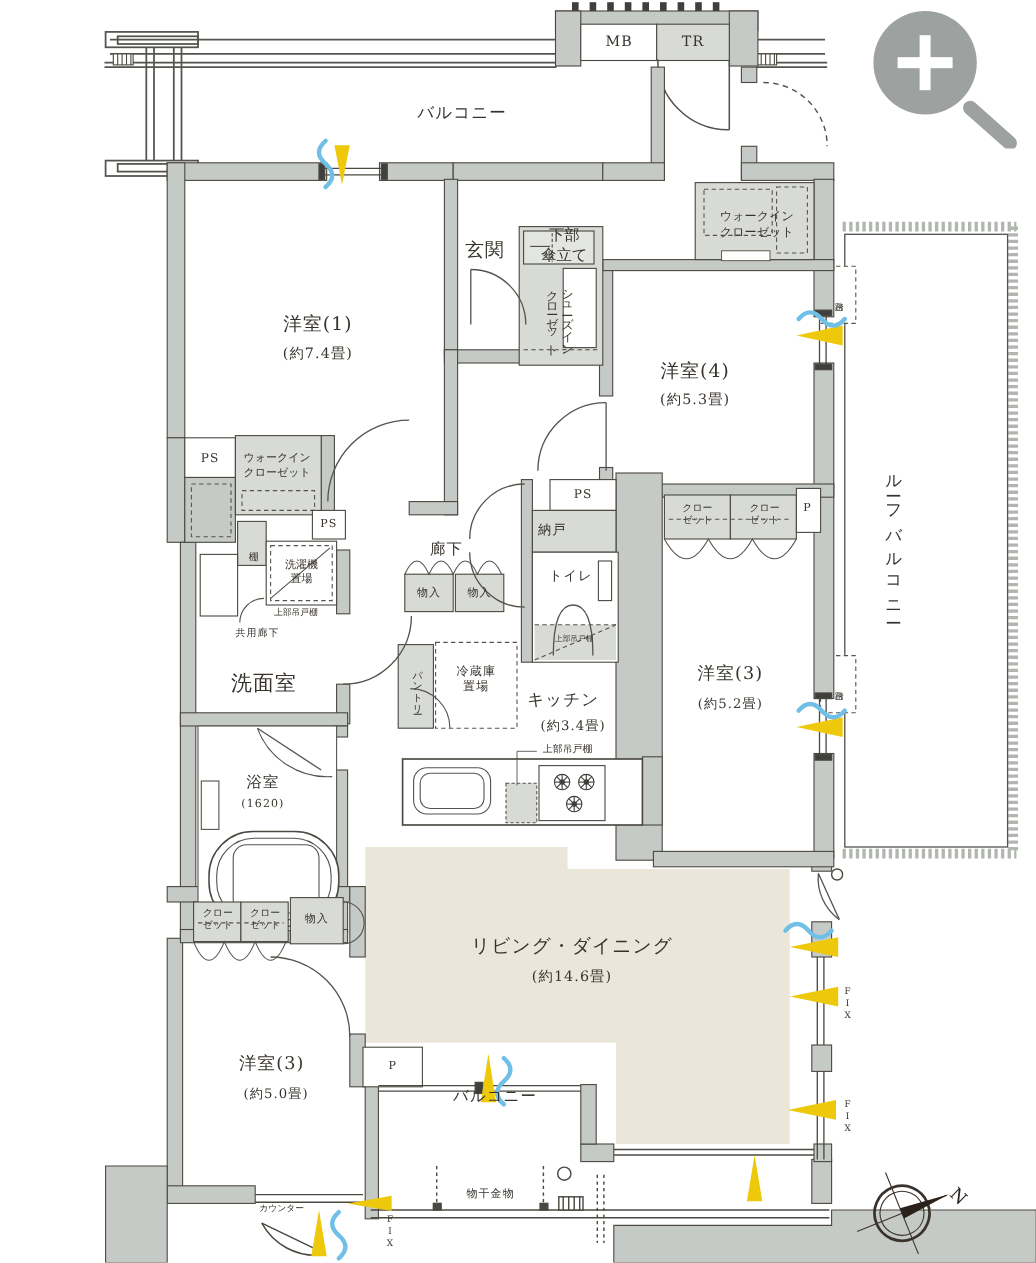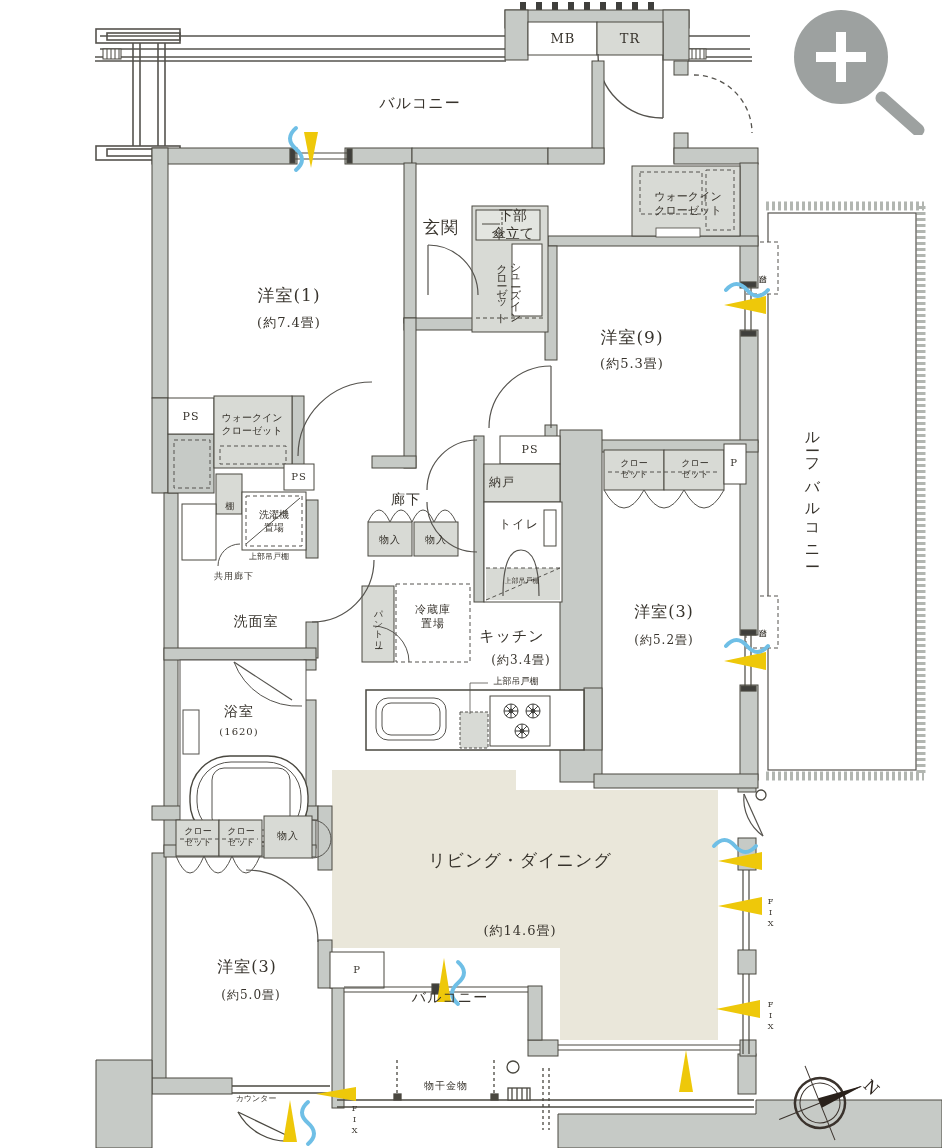--- a/index.html
+++ b/index.html
@@ -356,33 +356,33 @@
   <div class="lbl" style="left:630px;top:39px;font-size:13px">TR</div>
 
   <div class="lbl" style="left:441px;top:228px;font-size:17px">玄関</div>
   <div class="lbl" style="left:513px;top:224px;font-size:14px;letter-spacing:0">下部
 傘立て</div>
   <div class="lbl v" style="left:508px;top:287px;font-size:11px;letter-spacing:0">シューズイン
 クローゼット</div>
 
   <div class="lbl" style="left:289px;top:296px;font-size:17px">洋室(1)</div>
   <div class="lbl" style="left:289px;top:323px;font-size:13px">(約7.4畳)</div>
-  <div class="lbl" style="left:632px;top:338px;font-size:17px">洋室(9)</div>
+  <div class="lbl" style="left:632px;top:338px;font-size:17px">洋室(4)</div>
   <div class="lbl" style="left:632px;top:364px;font-size:13px">(約5.3畳)</div>
   <div class="lbl" style="left:664px;top:612px;font-size:16px">洋室(3)</div>
   <div class="lbl" style="left:664px;top:640px;font-size:12px">(約5.2畳)</div>
   <div class="lbl" style="left:247px;top:967px;font-size:16px">洋室(3)</div>
   <div class="lbl" style="left:251px;top:995px;font-size:12px">(約5.0畳)</div>
   <div class="lbl" style="left:520px;top:861px;font-size:17px">リビング・ダイニング</div>
-  <div class="lbl" style="left:520px;top:931px;font-size:13px">(約14.6畳)</div>
+  <div class="lbl" style="left:520px;top:889px;font-size:13px">(約14.6畳)</div>
   <div class="lbl" style="left:512px;top:636px;font-size:15px">キッチン</div>
   <div class="lbl" style="left:521px;top:660px;font-size:12px">(約3.4畳)</div>
   <div class="lbl" style="left:239px;top:712px;font-size:14px">浴室</div>
   <div class="lbl" style="left:239px;top:732px;font-size:10px">(1620)</div>
-  <div class="lbl" style="left:256px;top:622px;font-size:14px">洗面室</div>
+  <div class="lbl" style="left:240px;top:622px;font-size:19px">洗面室</div>
   <div class="lbl" style="left:406px;top:500px;font-size:14px">廊下</div>
   <div class="lbl" style="left:519px;top:524px;font-size:12px">トイレ</div>
   <div class="lbl" style="left:502px;top:482px;font-size:12px">納戸</div>
 
   <div class="lbl" style="left:688px;top:204px;font-size:11px;letter-spacing:0">ウォークイン
 クローゼット</div>
   <div class="lbl" style="left:252px;top:424px;font-size:10px;letter-spacing:0">ウォークイン
 クローゼット</div>
   <div class="lbl" style="left:634px;top:469px;font-size:9px;letter-spacing:0">クロー
 ゼット</div>

